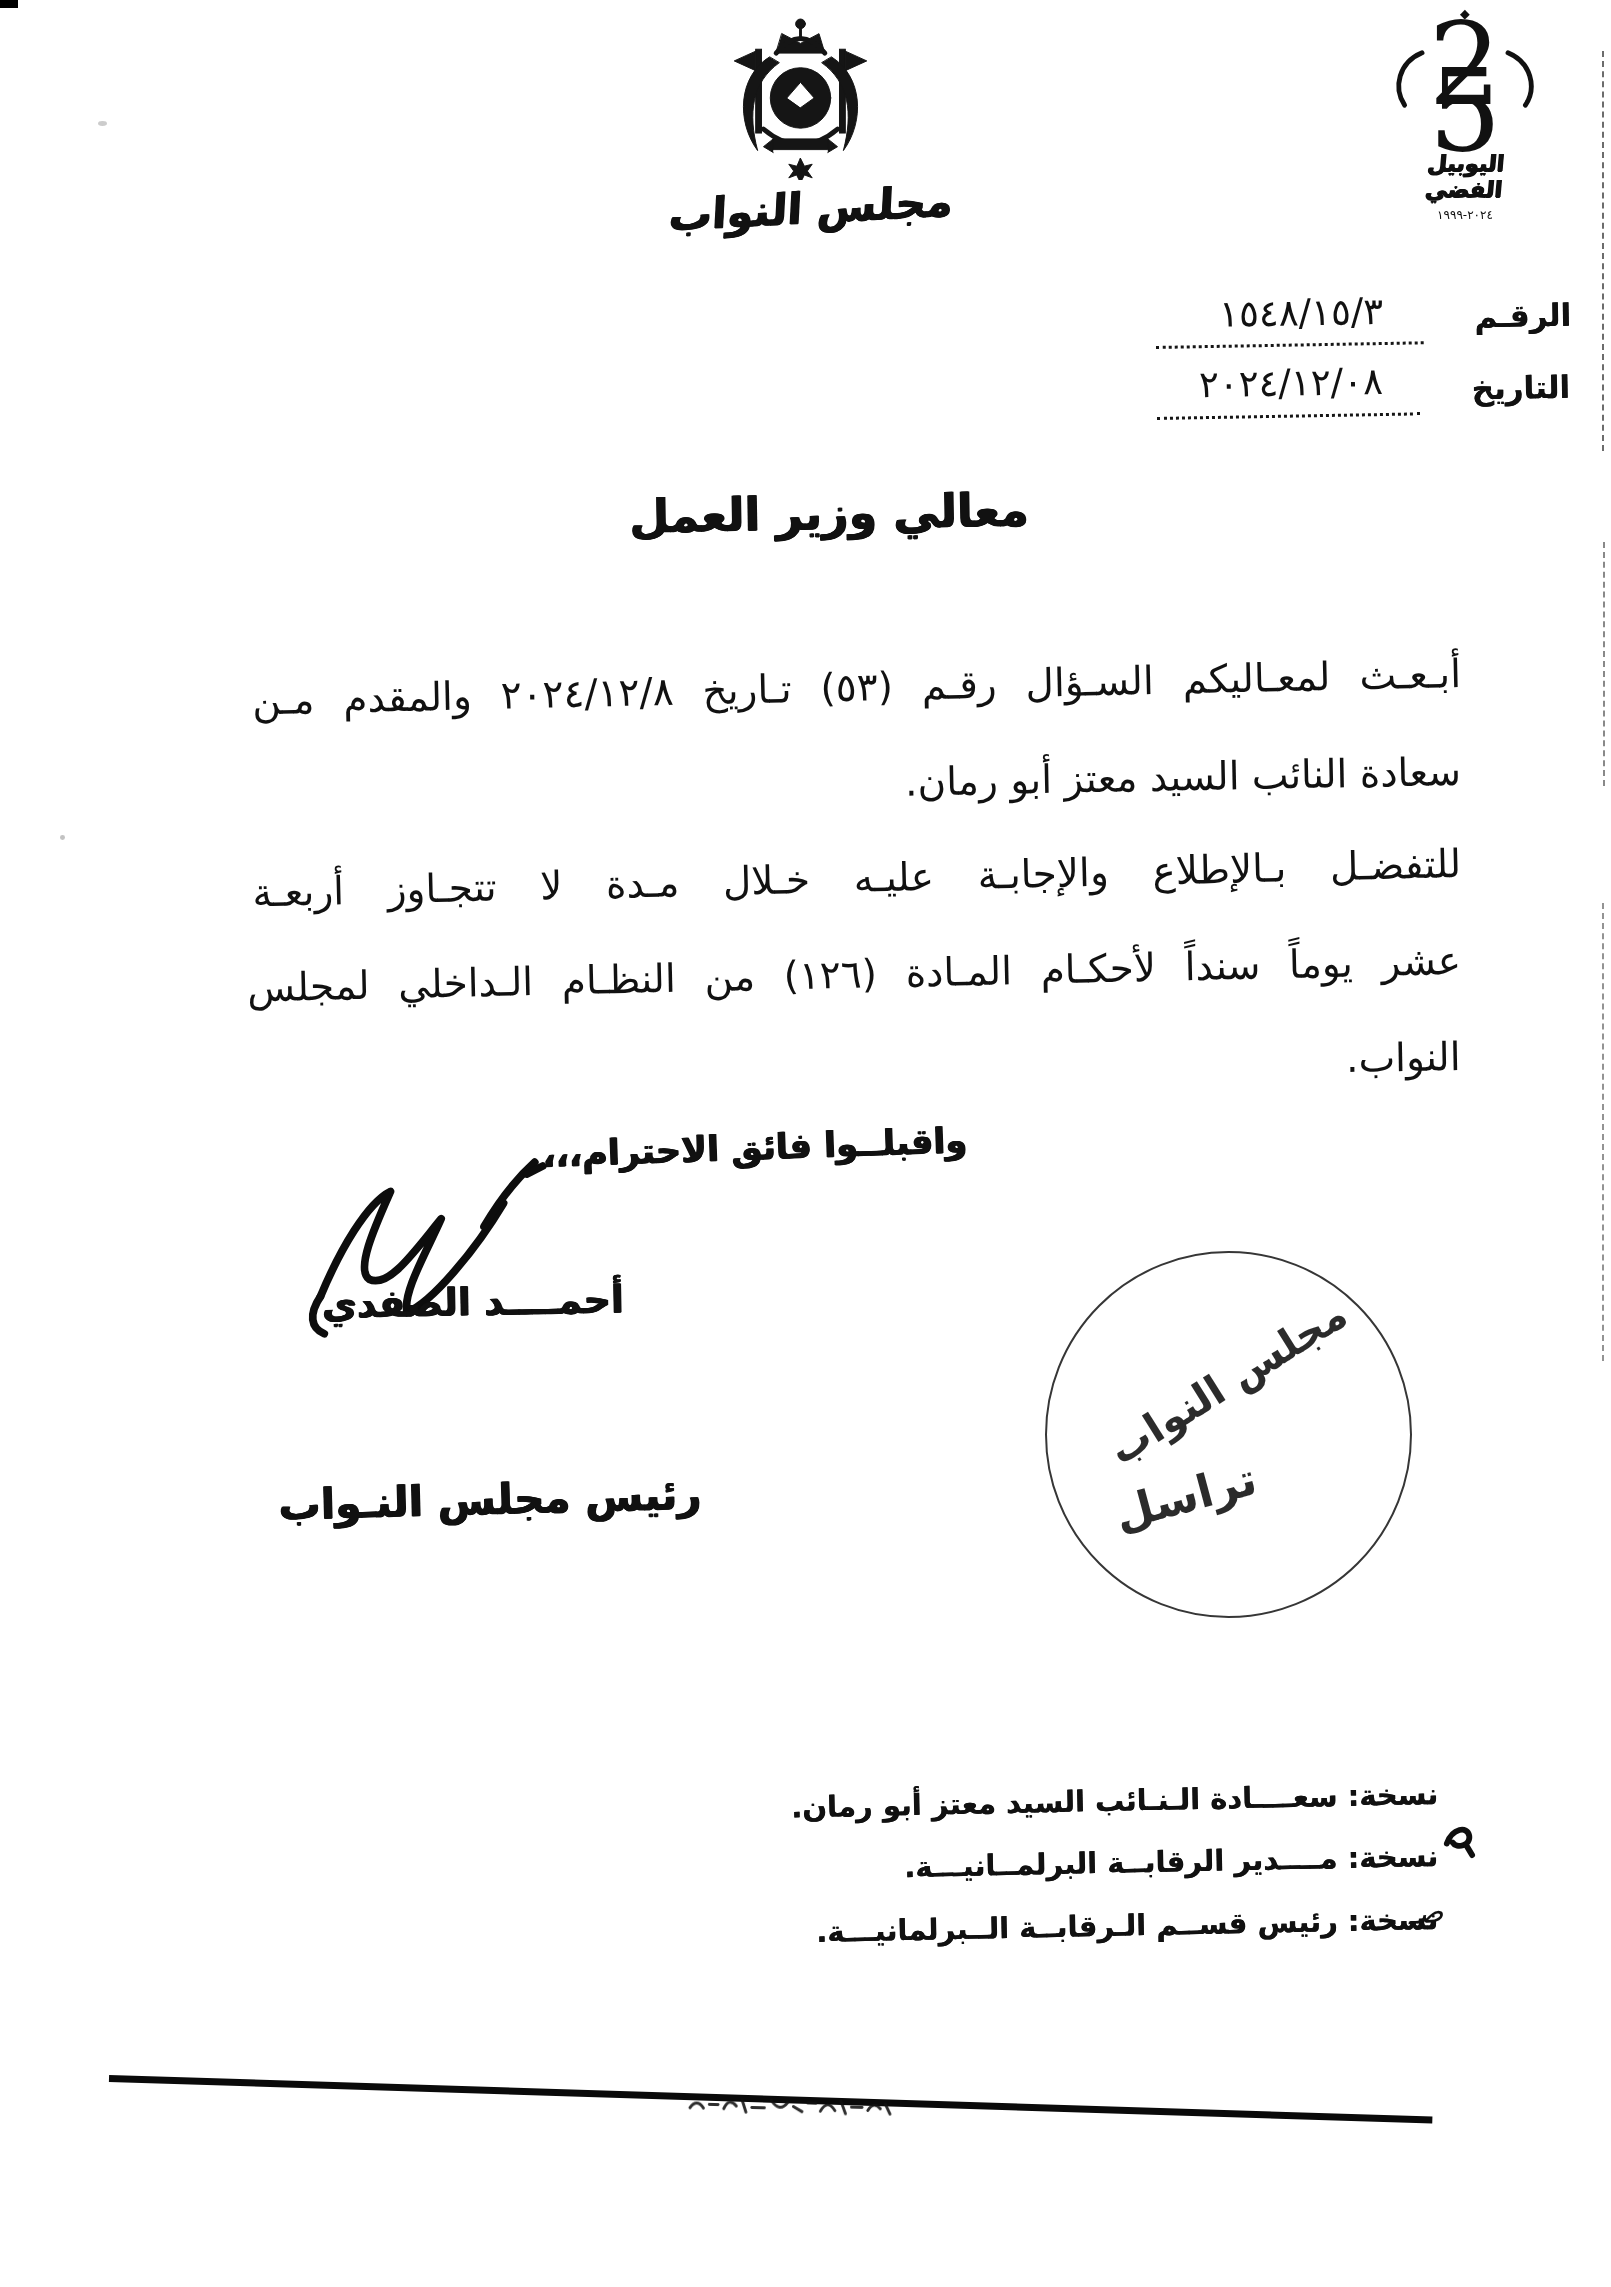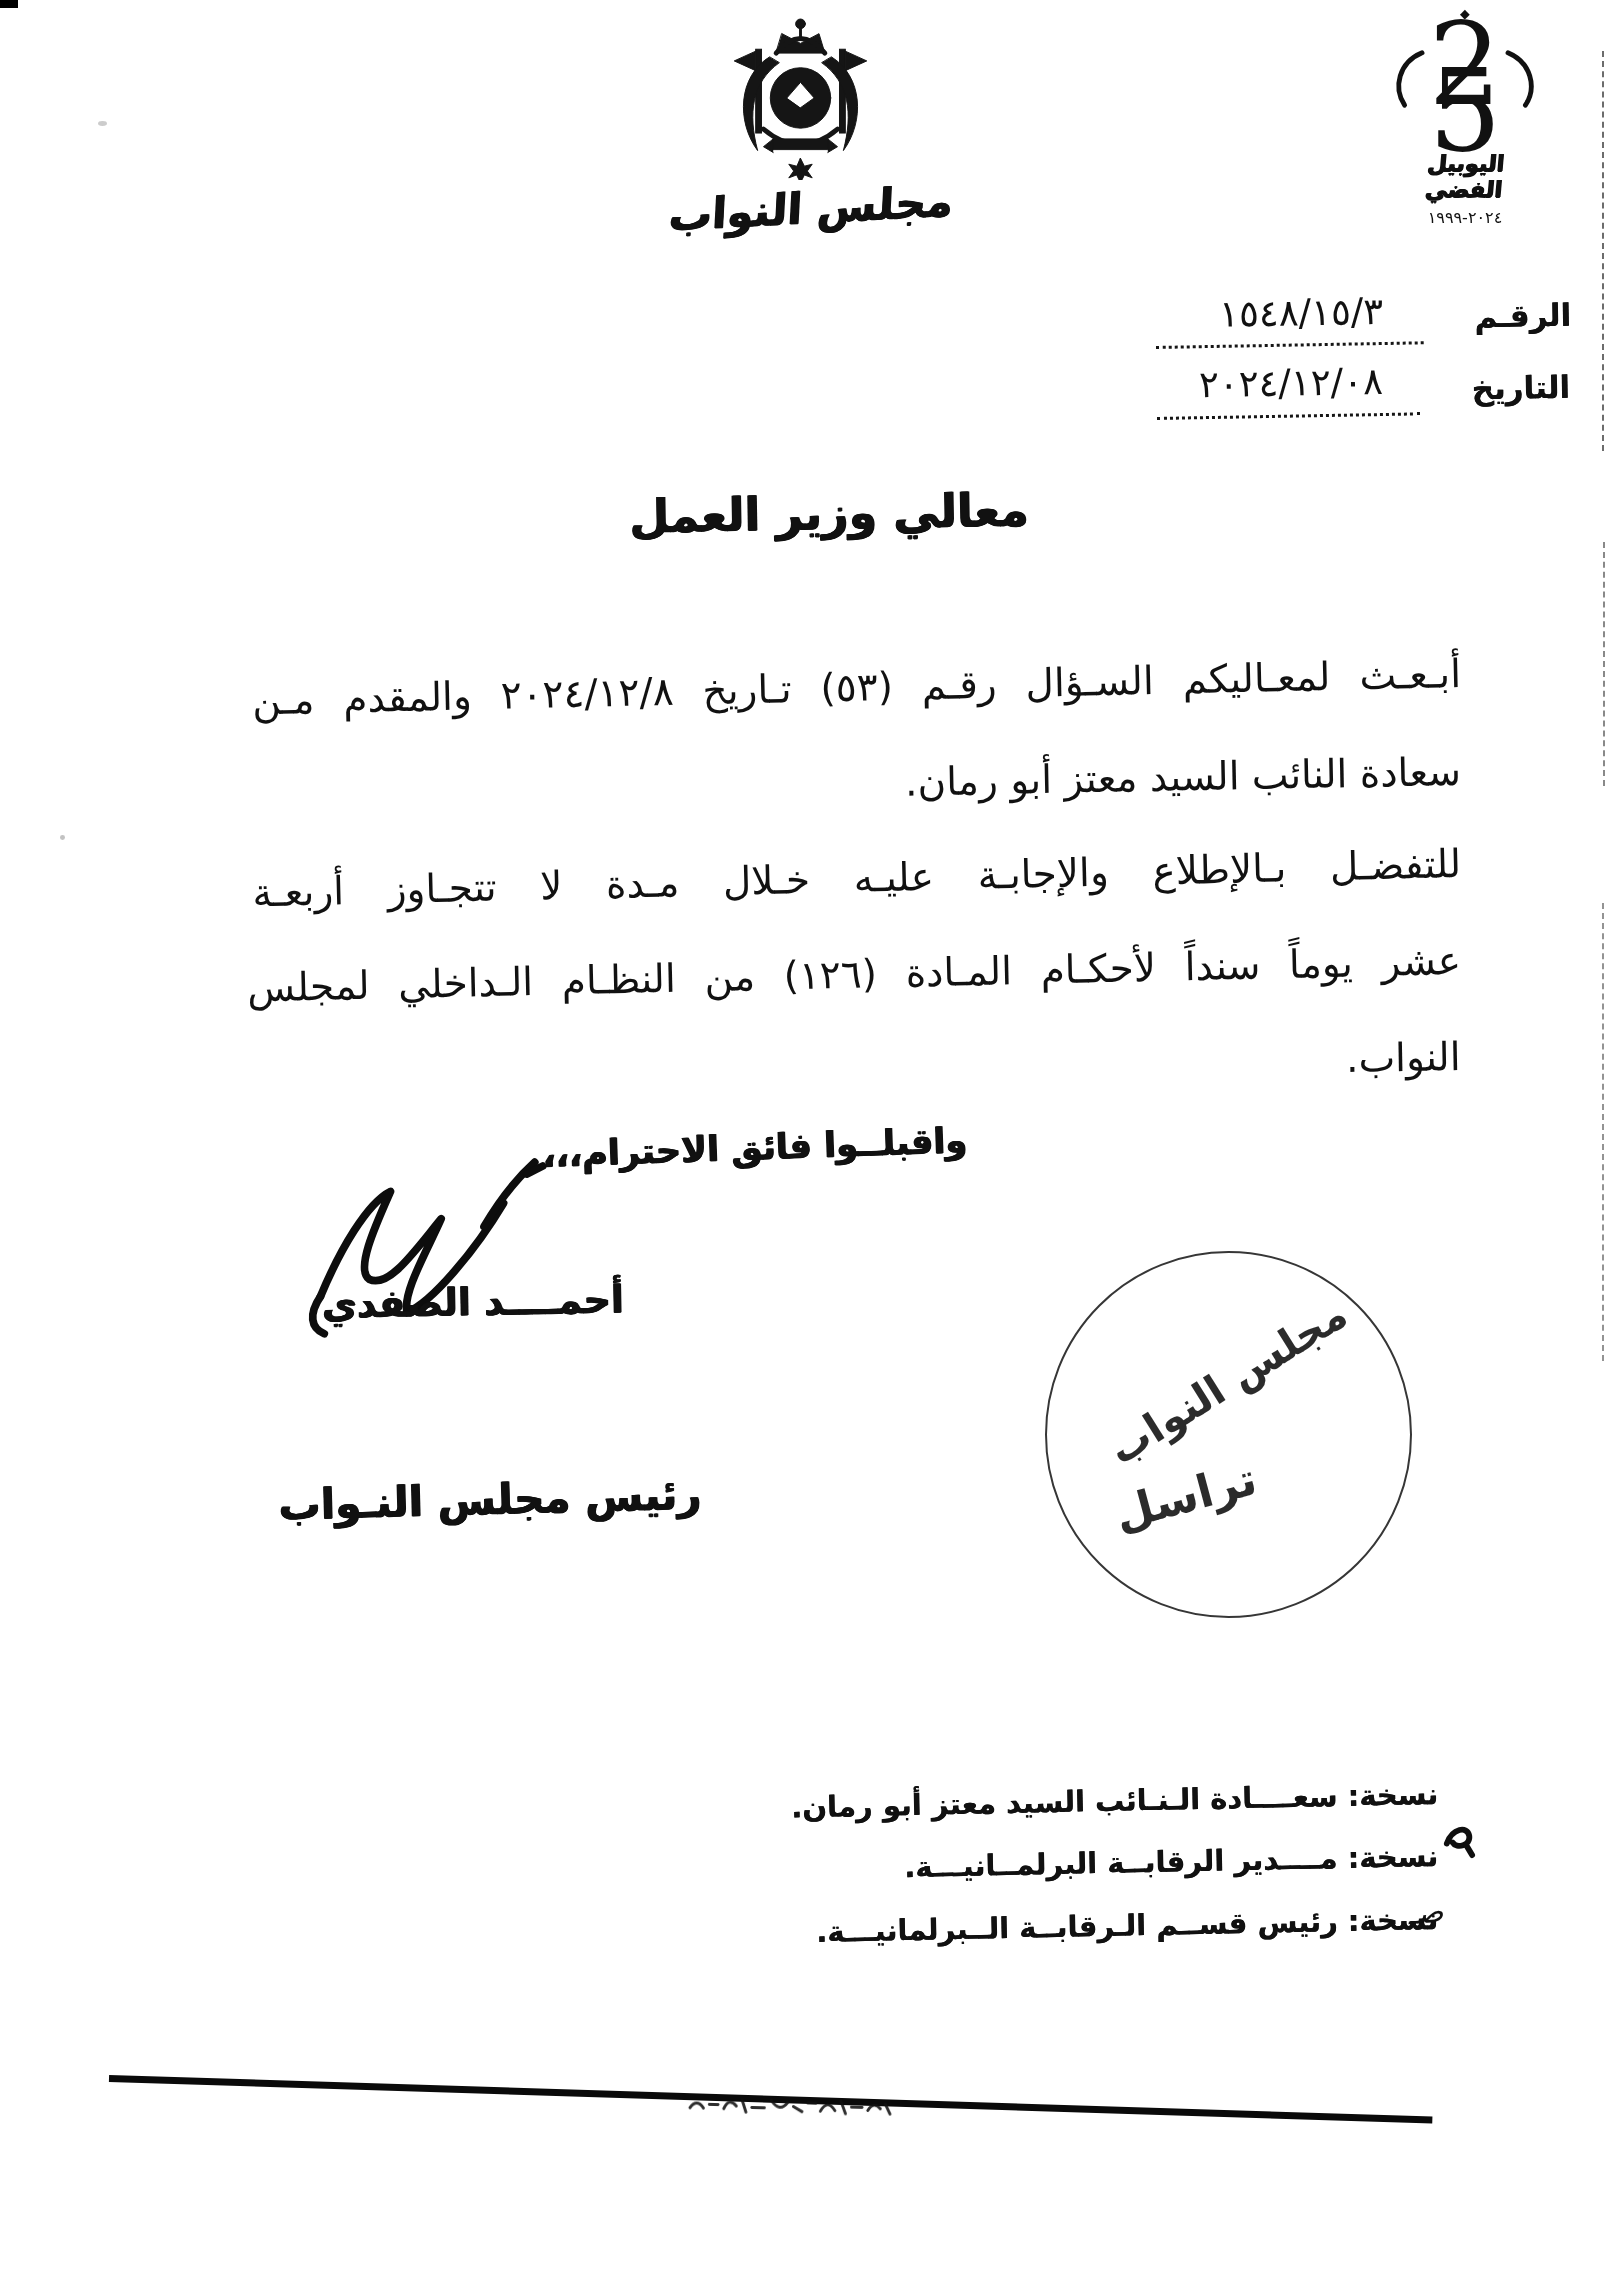--- a/index.html
+++ b/index.html
@@ -73,21 +73,21 @@
     </g>
   </svg>
 
   <div class="abs ar heavy" dir="rtl" style="left:655px;top:183px;width:312px;text-align:center;font-size:43px;transform:rotate(-3deg) skewX(-6deg);">مجلس النواب</div>
 
   <div class="abs" style="left:1387px;top:7.8px;width:156px;text-align:center;">
     <div style="font-size:12.7px;line-height:11.7px;">◆</div>
     <div style="font-family:'DejaVu Serif','Liberation Serif',serif;font-size:115px;line-height:0.78;">2</div>
     <div style="font-family:'DejaVu Serif','Liberation Serif',serif;font-size:115px;line-height:0.78;margin-top:-43px;">5</div>
     <div class="ar heavy" dir="rtl" style="font-size:22.4px;margin-top:-5.9px;transform:skewX(-5deg);">اليوبيل الفضي</div>
-    <div dir="rtl" style="font-size:16px;letter-spacing:2.9px;margin-top:5.9px;">٢٠٢٤-١٩٩٩</div>
+    <div dir="rtl" style="font-size:12px;letter-spacing:2.9px;margin-top:5.9px;">٢٠٢٤-١٩٩٩</div>
   </div>
   <svg class="abs" style="left:1389px;top:47px;" width="37" height="62" viewBox="0 0 38 64">
     <path d="M34,6 C10,16 4,42 16,60" fill="none" stroke="#111" stroke-width="5" stroke-linecap="round"></path>
   </svg>
   <svg class="abs" style="left:1504px;top:47px;" width="37" height="62" viewBox="0 0 38 64">
     <path d="M4,6 C28,16 34,42 22,60" fill="none" stroke="#111" stroke-width="5" stroke-linecap="round"></path>
   </svg>
 
   <div class="abs" style="left:1073px;top:283px;width:507px;height:156px;transform:rotate(-1deg);">
     <div class="abs ar" dir="rtl" style="left:107px;top:7.8px;width:244px;text-align:center;font-size:37px;">١٥٤٨/١٥/٣</div>

